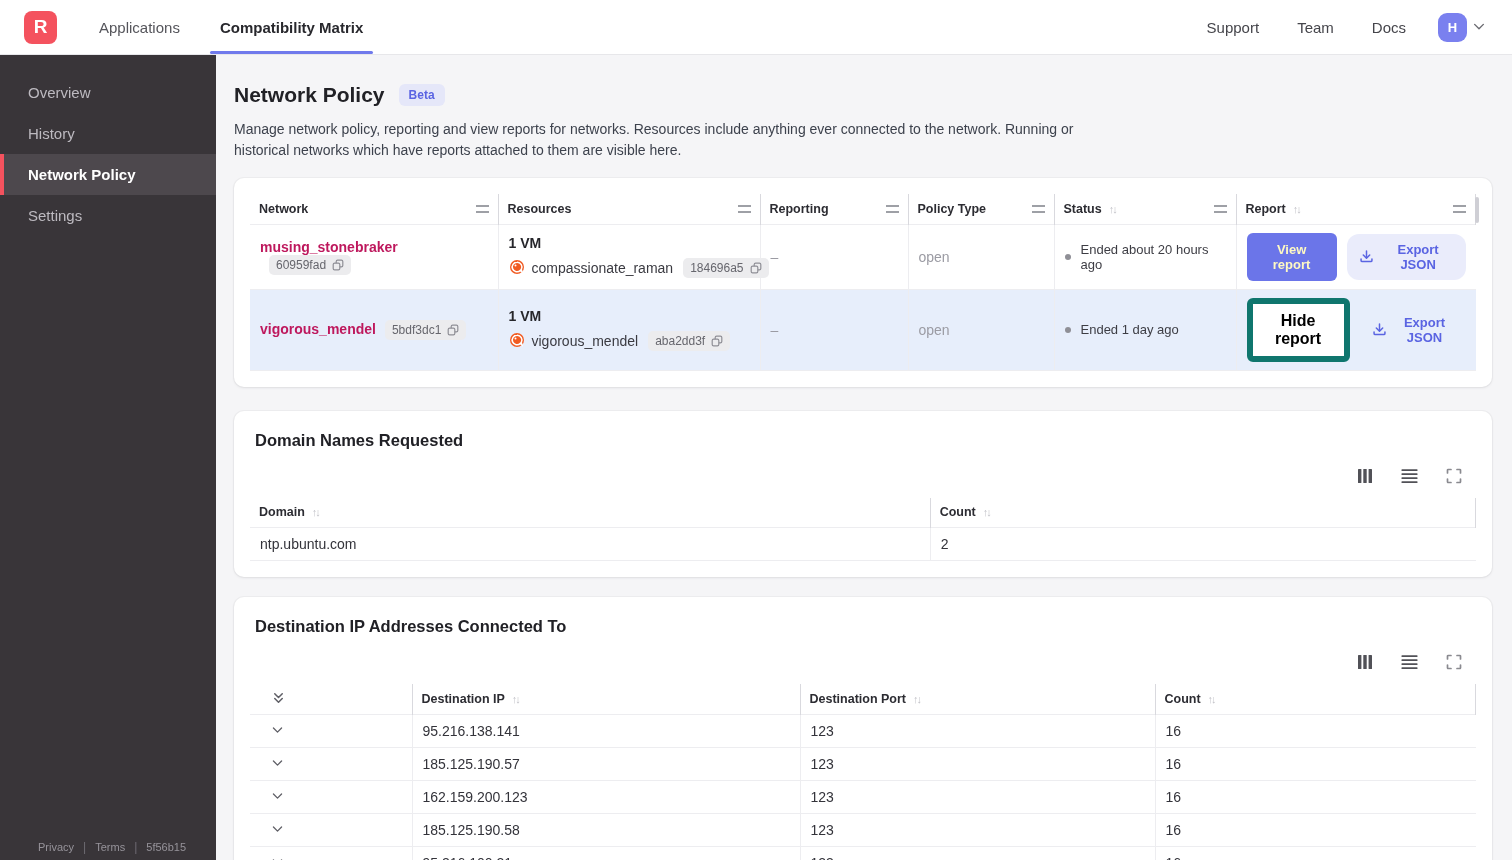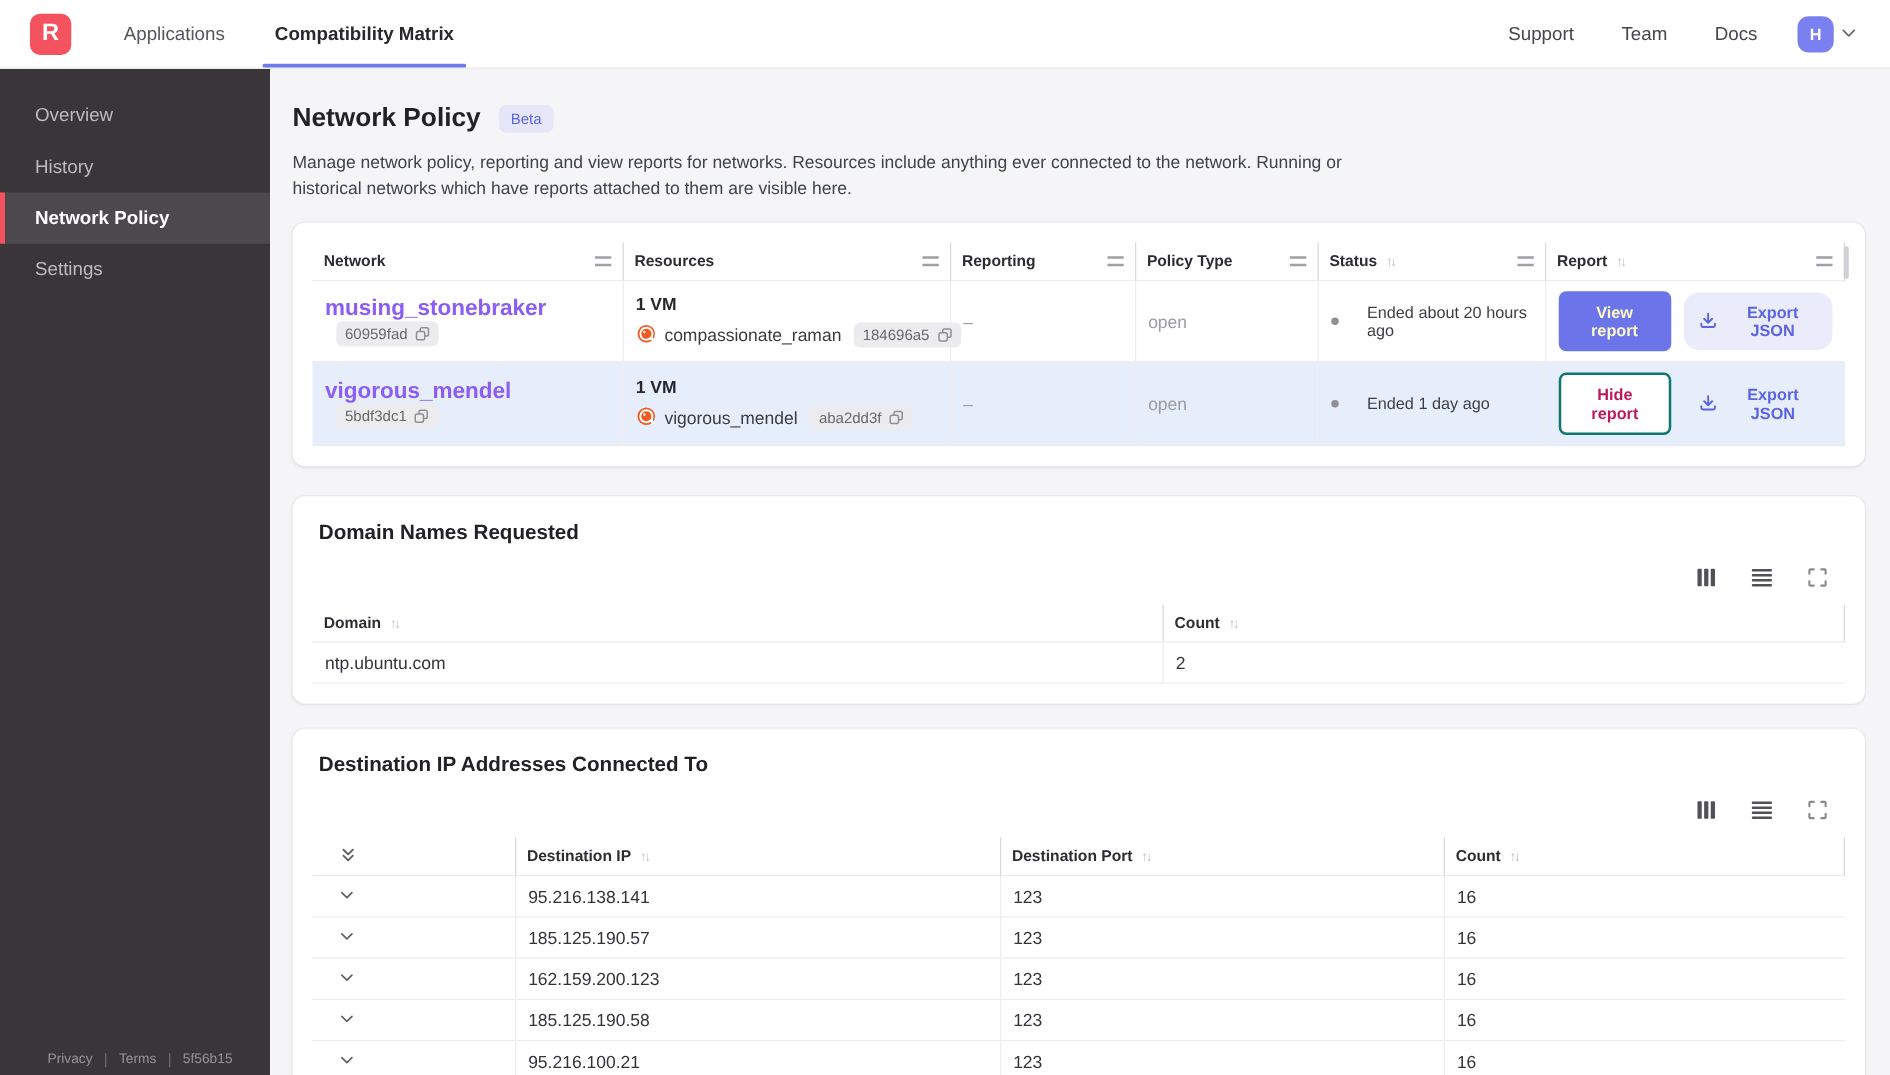--- a/index.html
+++ b/index.html
@@ -26,21 +26,21 @@
   .side-item.active{background:#4d484d;border-left:4px solid #f4525e;padding-left:24px;color:#fff;font-weight:600;}
   .side-footer{position:absolute;bottom:6px;left:38px;font-size:11px;color:#96939a;display:flex;gap:9px;align-items:center;}
   .side-footer .sep{color:#6e6b72;font-size:12px;}
   .side-footer span{cursor:pointer;}
   .side-footer .build{cursor:default;}
   
   .main{position:absolute;top:55px;left:216px;right:0;bottom:0;overflow:hidden;padding:0 20px 0 18px;}
   .page-head{margin-top:28px;}
   .page-title-row{display:flex;align-items:center;gap:14px;}
   h1{font-size:21px;margin:0;color:#212126;}
-  .beta{background:#e5e7f9;color:#5a64e2;font-size:12px;font-weight:400;padding:4px 10px;border-radius:6px;}
+  .beta{background:#e5e7f9;color:#5a64e2;font-size:12px;font-weight:700;padding:4px 10px;border-radius:6px;}
   .page-desc{margin-top:12px;font-size:14px;line-height:21px;color:#3d424d;max-width:880px;}
   .card{background:#fff;border-radius:10px;box-shadow:0 1px 3px rgba(25,25,35,.08),0 0 0 1px rgba(25,25,35,.03);}
   .card1{margin-top:17px;padding:16px;position:relative;}
   .card2{margin-top:24px;padding:20px 16px 16px;}
   .card3{margin-top:20px;padding:20px 16px 16px;height:420px;}
   .card-title{font-size:16.5px;font-weight:700;color:#212126;padding-left:5px;}
   .card-tools{display:flex;justify-content:flex-end;align-items:center;gap:28px;padding:18px 14px 14px 0;color:#515157;}
   .tool{cursor:pointer;display:flex;}
   
   table{width:100%;border-collapse:collapse;table-layout:fixed;}
@@ -48,31 +48,31 @@
   thead th + th{border-left:1px solid #d9d9de;}
   thead th:last-child{border-right:1px solid #d9d9de;}
   .sort{color:#c2c2c8;font-size:11px;margin-left:7px;letter-spacing:-2px;font-weight:400;cursor:pointer;}
   .handle{position:absolute;right:9px;top:50%;margin-top:-4px;width:13px;height:8px;border-top:2px solid #9ea0a6;border-bottom:2px solid #9ea0a6;cursor:col-resize;}
   tbody td{border-top:1px solid #ededf0;font-size:14px;color:#33333a;padding:8px 10px;vertical-align:middle;}
   tbody td + td{border-left:1px solid #ededf0;}
   tbody tr:last-child td{border-bottom:1px solid #ededf0;}
   tr.selected td{background:#e7eefb;}
   .muted{color:#9b9ba3;}
   
-  .net-name{font-weight:700;font-size:18px;color:#8b5cf6;}
+  .net-name{font-weight:700;font-size:14px;color:#be185d;}
   .pill{display:inline-flex;align-items:center;gap:6px;background:#ececee;border-radius:5px;padding:3px 7px;font-size:12px;color:#66666d;margin-left:9px;white-space:nowrap;}
   .pill .copy{color:#8f8f96;cursor:pointer;display:flex;}
   .res-title{font-weight:700;font-size:14px;color:#26262b;}
   .res-vm{display:flex;align-items:center;gap:7px;margin-top:7px;font-size:14px;color:#3a3a41;}
   .res-vm .pill{margin-left:3px;}
-  .status-cell{display:flex;align-items:center;gap:23px;font-size:13px;color:#3d3d44;}
+  .status-cell{display:flex;align-items:center;gap:10px;font-size:13px;color:#3d3d44;}
   .dot{width:6px;height:6px;border-radius:50%;background:#8f8f96;flex:none;}
   .report-cell{display:flex;align-items:center;gap:10px;}
   .btn-primary{background:#6b75e9;color:#fef9c3;font-size:13px;font-weight:700;padding:9px 13px;border-radius:6px;border:none;cursor:pointer;font-family:inherit;}
-  .btn-outline{background:#fff;color:#be185d;font-size:13px;font-weight:600;padding:8px 12px;border-radius:6px;border:2px solid #0f766e;cursor:pointer;font-family:inherit;}
+  .btn-outline{background:#fff;color:#000000;font-size:16px;font-weight:600;padding:8px 12px;border-radius:6px;border:6px solid #0f766e;cursor:pointer;font-family:inherit;}
   .btn-export{display:inline-flex;align-items:center;gap:9px;background:#eaecfb;color:#5a64e2;font-size:13px;font-weight:700;padding:8px 12px;border-radius:12px;border:none;cursor:pointer;font-family:inherit;}
   tr.selected .btn-export{background:transparent;}
   .vthumb{position:absolute;top:19px;right:13px;width:4px;height:26px;background:#cfcfd5;border-radius:2px;cursor:pointer;}
   .chev{color:#5f5f66;display:flex;cursor:pointer;}
   .expander-cell{padding-left:21px !important;}
 </style>
 </head>
 <body>
 
 <svg width="0" height="0" style="position:absolute">

